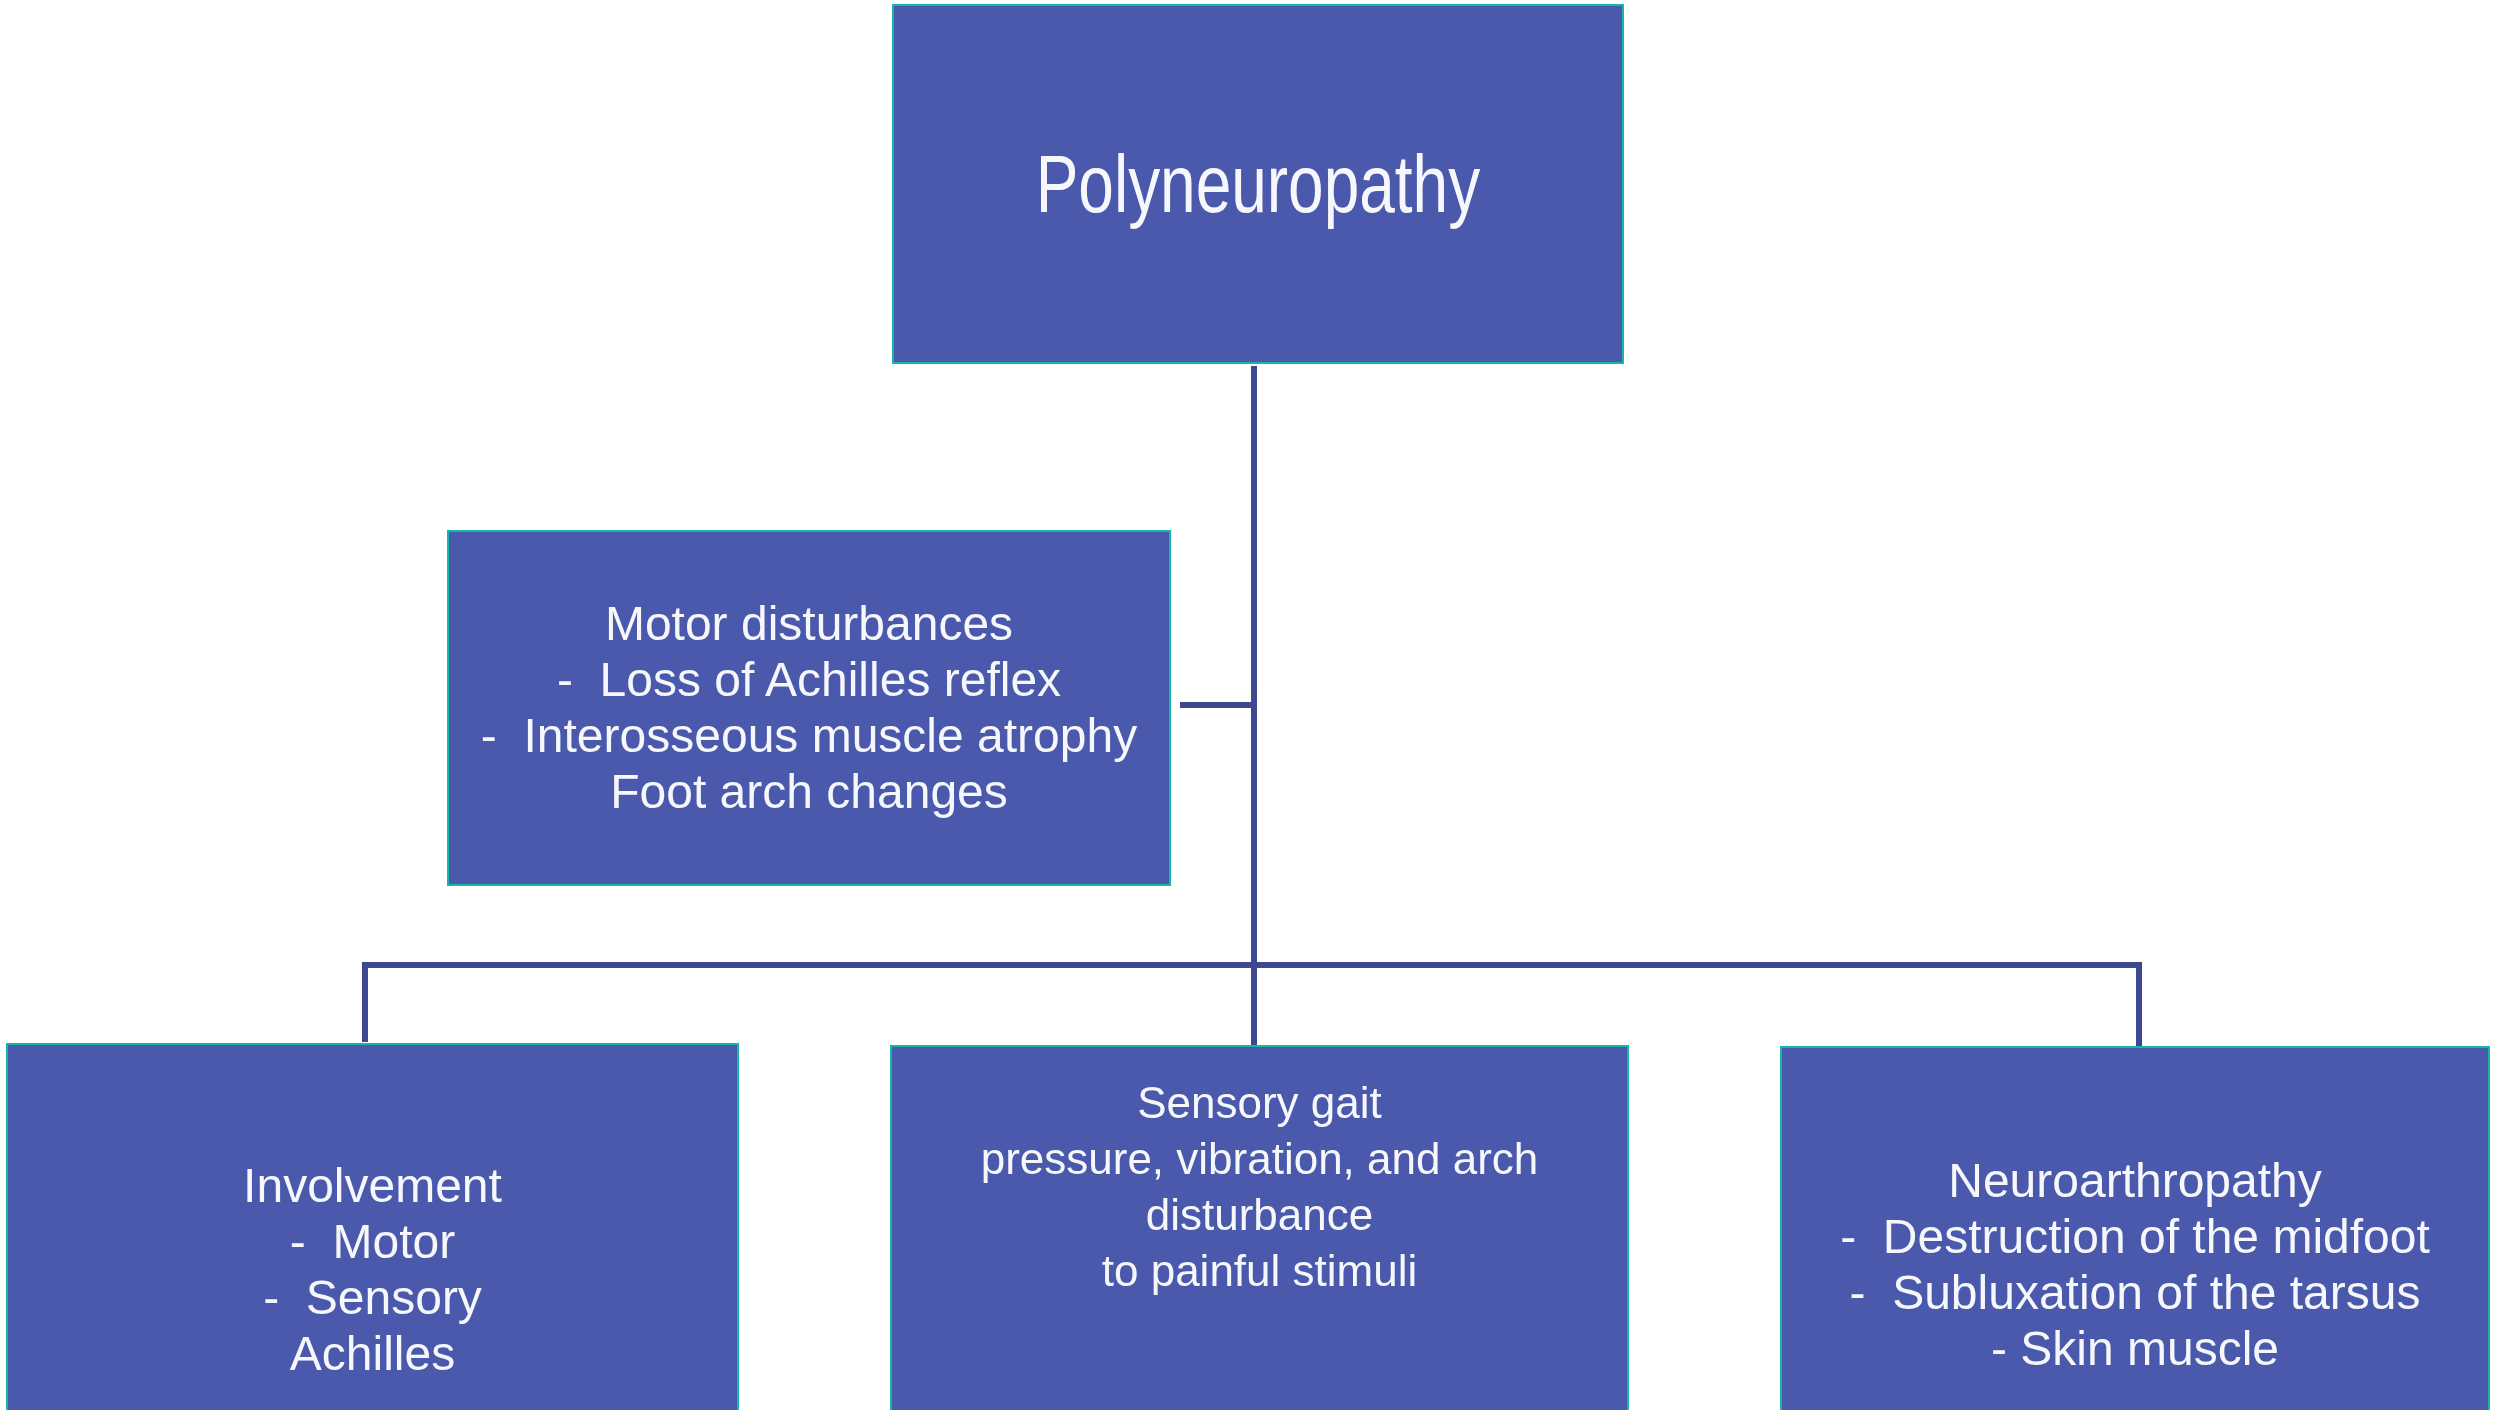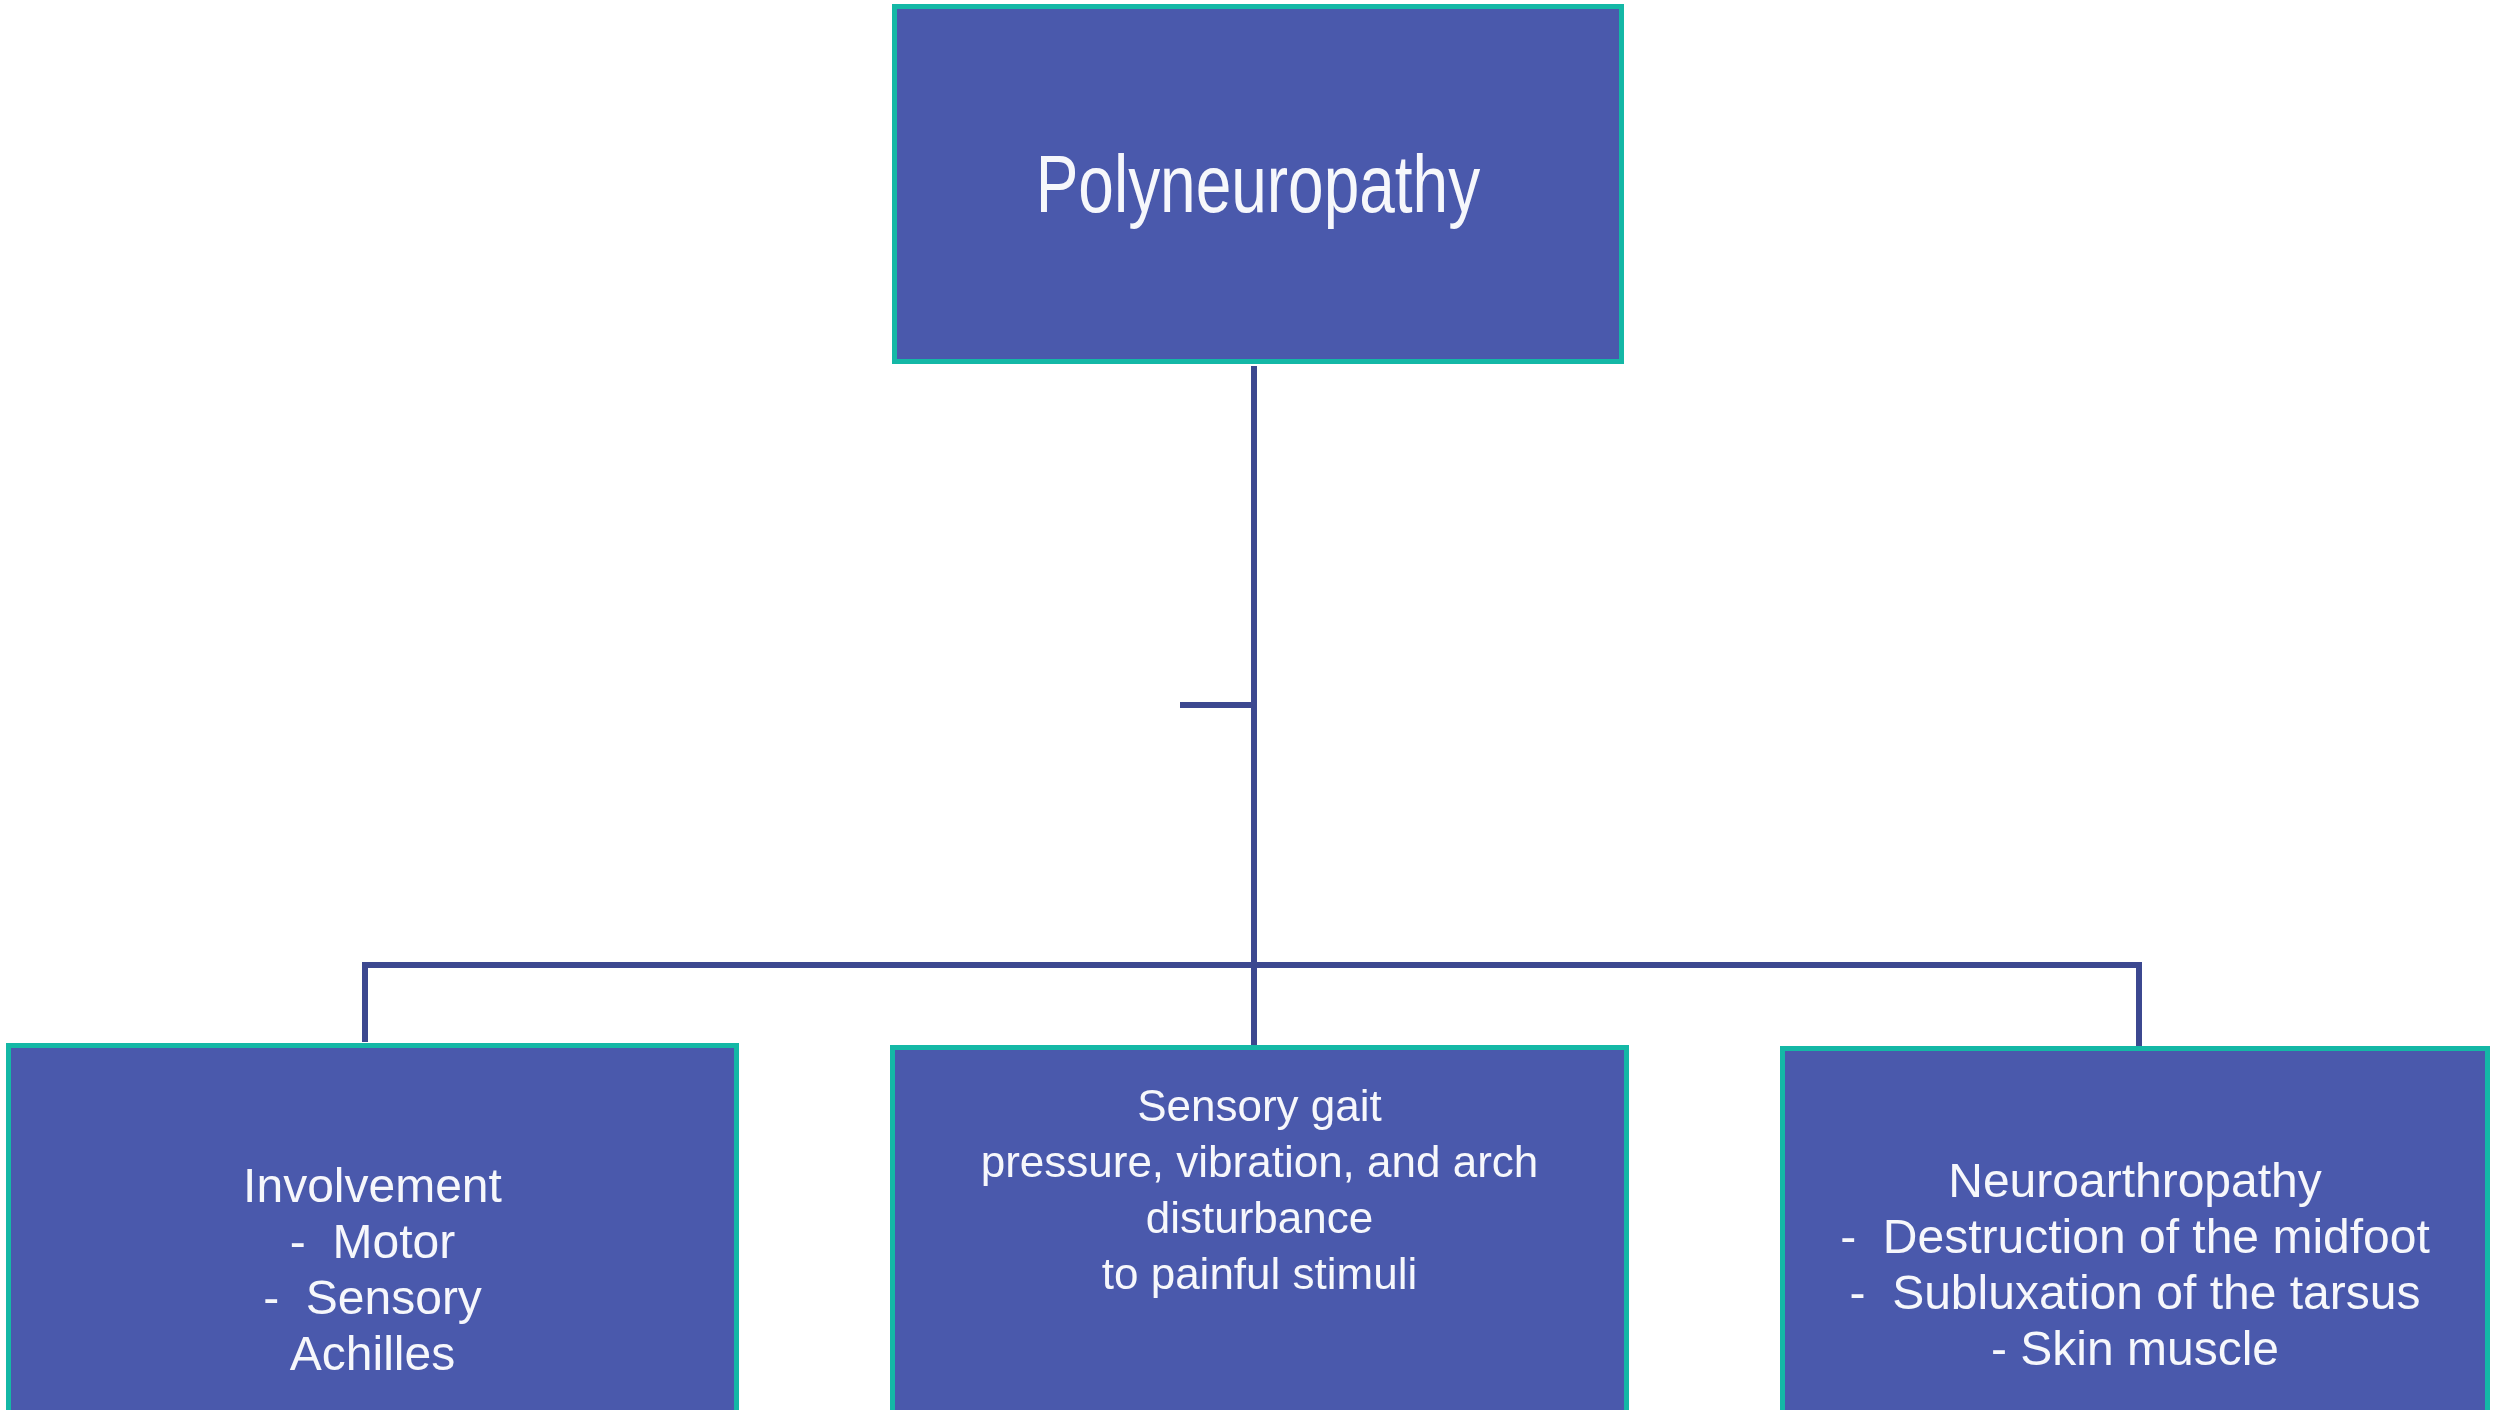--- a/index.html
+++ b/index.html
@@ -7,21 +7,21 @@
     position: relative;
     width: 2508px;
     height: 1410px;
     overflow: hidden;
     background: #ffffff;
     font-family: "Liberation Sans", "DejaVu Sans", sans-serif;
   }
   .node {
     position: absolute;
     background: #4a59ac;
-    border: 5px solid #14b8a6;
+    border: 2px solid #14b8a6;
     box-sizing: border-box;
     color: #f6f7fb;
     display: flex;
     flex-direction: column;
     justify-content: center;
     align-items: center;
     text-align: center;
   }
   .node .line {
     white-space: pre;          
@@ -67,20 +67,26 @@
   <div class="connector" id="line-v-main"></div>
   <div class="connector" id="line-h-main"></div>
   <div class="connector" id="line-v-left"></div>
   <div class="connector" id="line-v-right"></div>
   <div class="connector" id="line-h-branch"></div>
 
   <div class="node node-root" id="box-root">
     <span class="title">Polyneuropathy</span>
   </div>
 
+  <div class="node" id="box-motor">
+      <div class="line">Motor disturbances</div>
+      <div class="line">-  Loss of Achilles reflex</div>
+      <div class="line">-  Interosseous muscle atrophy</div>
+      <div class="line">Foot arch changes</div>
+    </div>
 
   <div class="node" id="box-involve">
       <div class="line">Involvement</div>
       <div class="line">-  Motor</div>
       <div class="line">-  Sensory</div>
       <div class="line">Achilles</div>
     </div>
 
   <div class="node node-sensory" id="box-sensory">
       <div class="line">Sensory gait</div>

